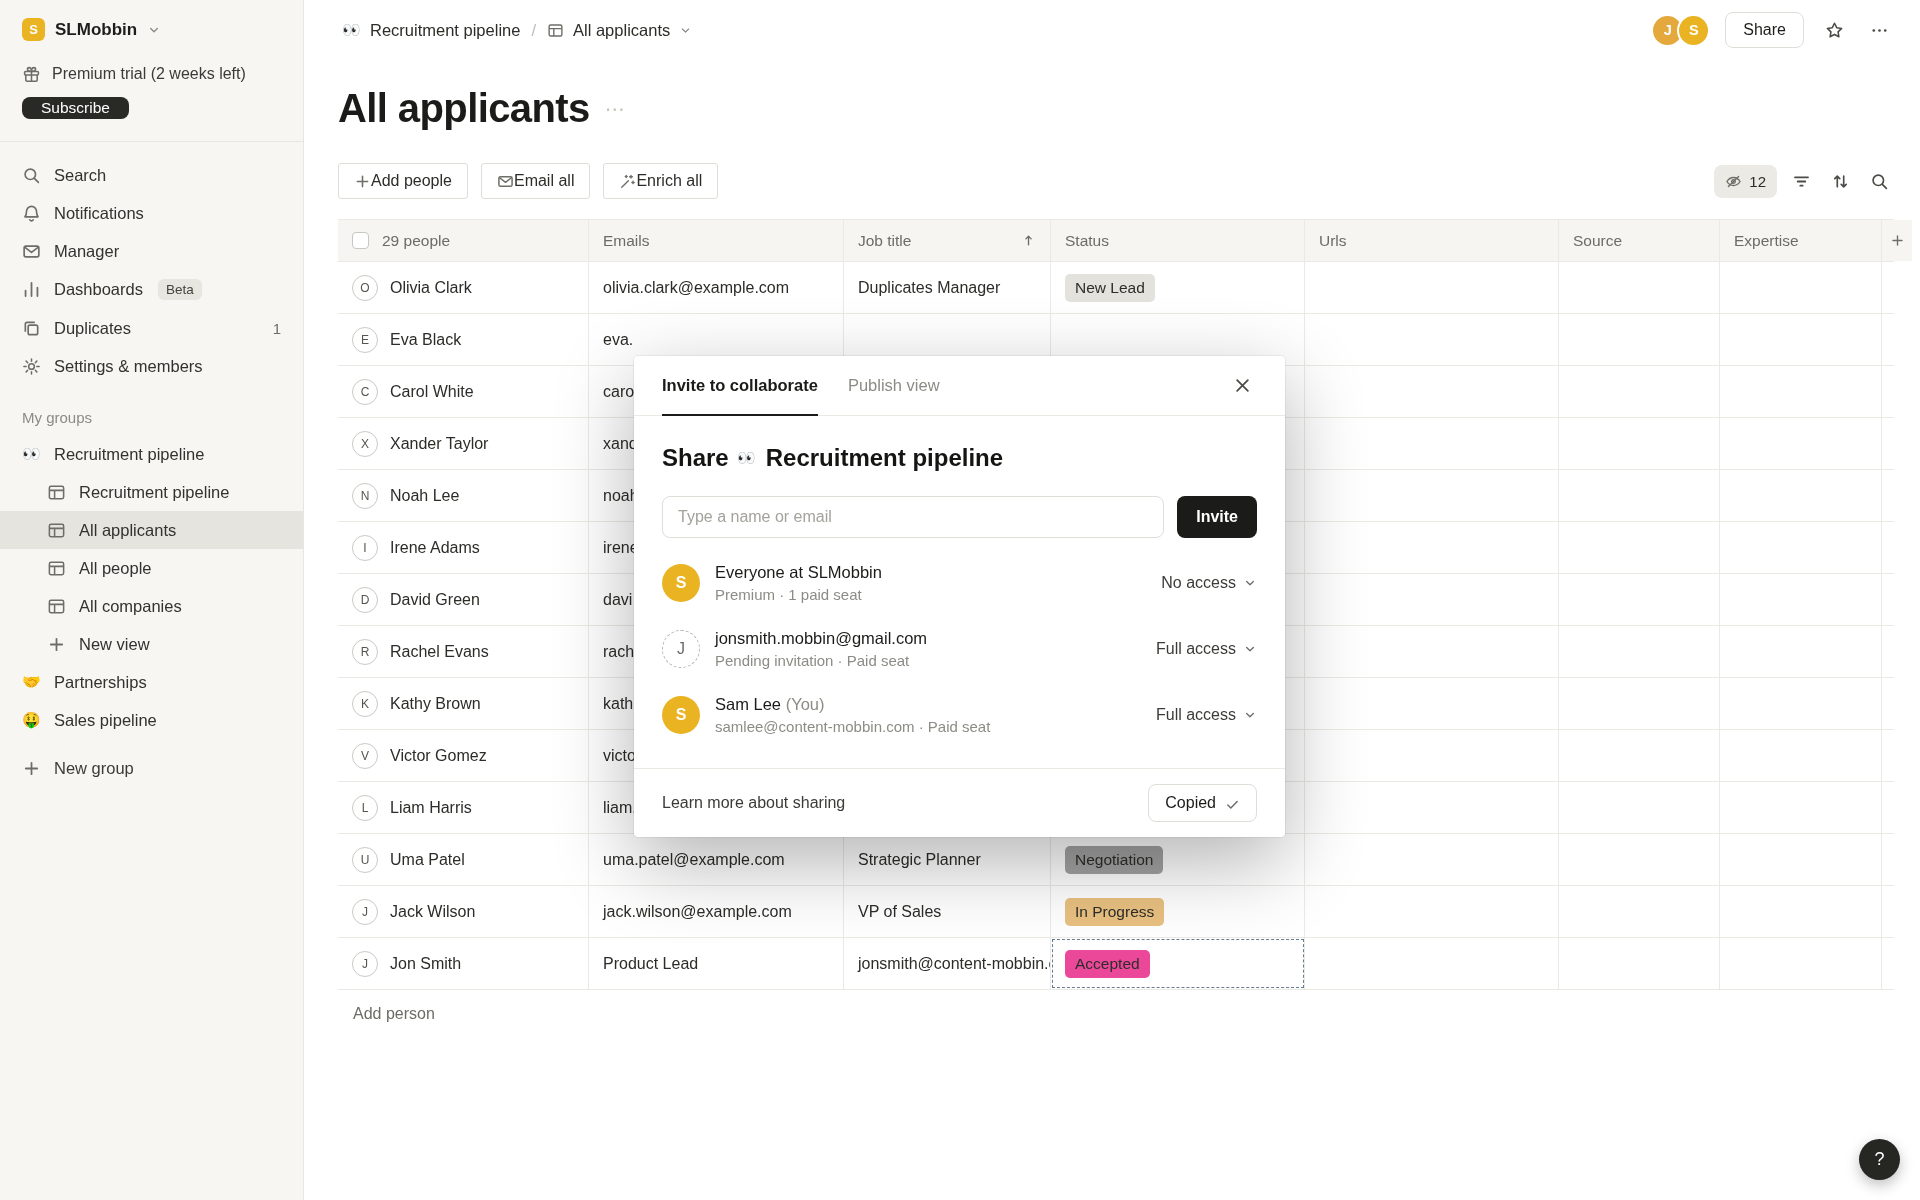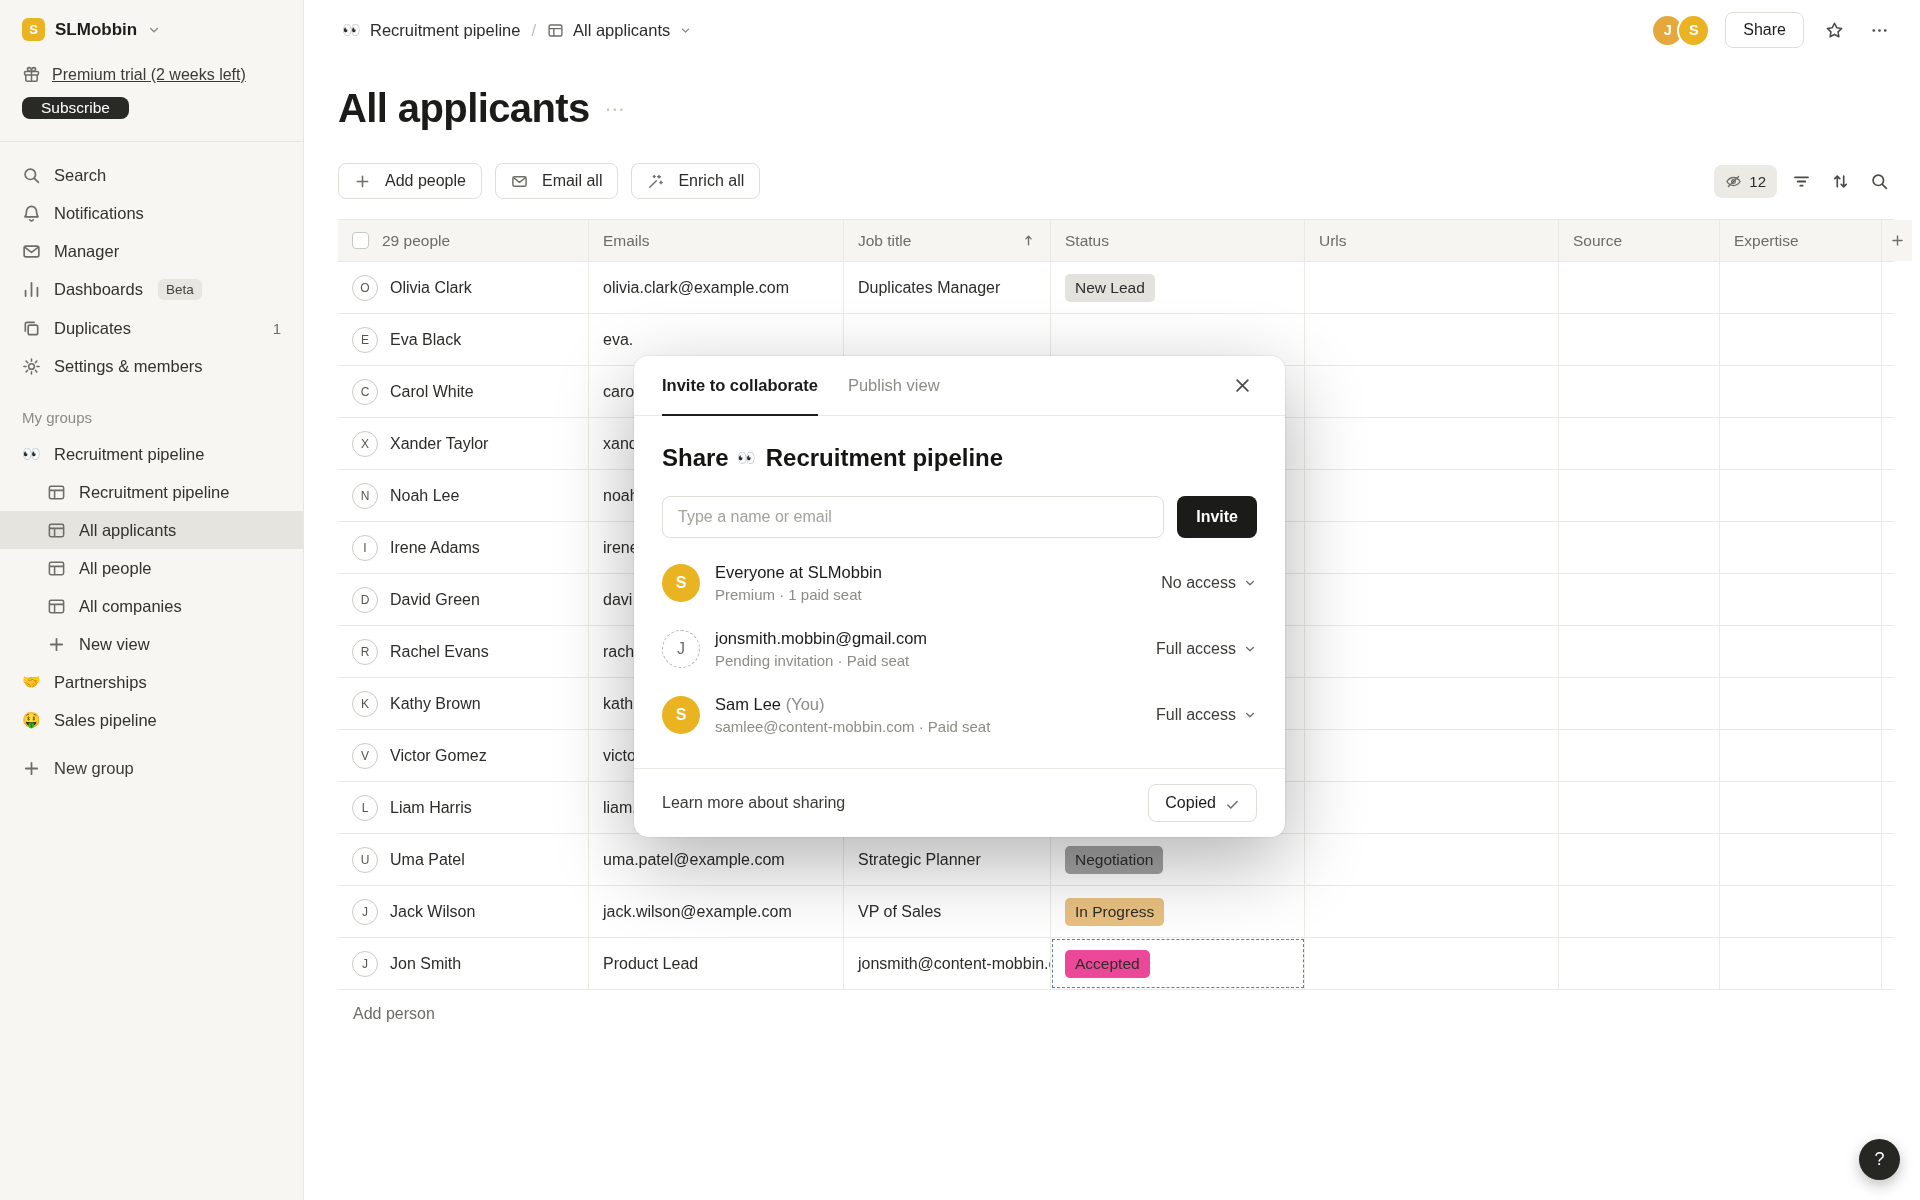--- a/index.html
+++ b/index.html
@@ -10,21 +10,21 @@
   }
   .app { display:flex; width:100%; height:100%; }
 
   
   .sidebar { width:304px; min-width:304px; background:#f7f6f3; border-right:1px solid #e7e6e2; display:flex; flex-direction:column; }
   .ws-row { display:flex; align-items:center; gap:10px; padding:18px 22px 14px; cursor:pointer; }
   .ws-logo { width:23px; height:23px; border-radius:6px; background:#eab322; color:#fff; font-weight:700; font-size:13px; display:flex; align-items:center; justify-content:center; }
   .ws-name { font-weight:600; font-size:17px; color:#1d1d1b; }
   .ws-row .icon { width:14px; height:14px; color:#8a8a84; }
   .trial { padding:10px 22px 22px; border-bottom:1px solid #e7e6e2; }
-  .trial-row { display:flex; align-items:flex-end; gap:11px; font-size:16px; color:#3b3b38; margin-bottom:13px;text-decoration:underline; }
+  .trial-row { display:flex; align-items:flex-start; gap:11px; font-size:16px; color:#3b3b38; margin-bottom:13px; }
   .subscribe { background:#292926; color:#fff; border:none; border-radius:8px; padding:2px 19px; font-size:15.5px; cursor:pointer; font-family:inherit; }
   .side-nav { padding:14px 0 0; }
   .side-item { display:flex; align-items:center; gap:13px; padding:9px 22px; font-size:16.5px; color:#32322f; cursor:pointer; min-height:38px; }
   .side-item.selected { background:#e5e4df; }
   .side-item.indent { padding-left:47px; }
   .icon { width:19px; height:19px; color:#6e6e68; flex:none; display:inline-flex; align-items:center; justify-content:center; }
   .icon svg { width:100%; height:100%; }
   .emoji { width:19px; text-align:center; font-size:15px; flex:none; }
   .beta-badge { background:#e7e6e0; border-radius:6px; padding:3px 8px; font-size:13.5px; color:#43433e; margin-left:2px; }
   .count { margin-left:auto; color:#6e6e68; font-size:15px; }
@@ -47,21 +47,21 @@
   .icon-btn { background:none; border:none; cursor:pointer; color:#4b4b47; width:30px; height:30px; display:flex; align-items:center; justify-content:center; }
   .icon-btn .icon { width:19px; height:19px; color:#4b4b47; }
 
   
   .content { padding:0 26px 0 34px; flex:1; }
   .page-title { display:flex; align-items:center; gap:15px; margin-top:26px; }
   .page-title h1 { font-size:40px; font-weight:600; letter-spacing:-0.6px; color:#1b1b19; }
   .title-dots { color:#c4c3bc; font-size:20px; letter-spacing:2px; cursor:pointer; }
   .toolbar { display:flex; align-items:center; margin-top:32px; }
   .tool-left { display:flex; gap:13px; }
-  .tbtn { display:flex; align-items:center; gap:14px; border:1px solid #deddd7; border-radius:8px; background:#fff; padding:8px 15px; font-size:16px; color:#2c2c29; cursor:pointer; font-family:inherit; }
+  .tbtn { display:flex; align-items:center; gap:0; border:1px solid #deddd7; border-radius:3px; background:#fff; padding:8px 15px; font-size:16px; color:#2c2c29; cursor:pointer; font-family:inherit; }
   .tbtn .icon { width:17px; height:17px; }
   .tool-right { margin-left:auto; display:flex; gap:9px; align-items:center; }
   .pill { background:#eceae5; border-radius:8px; padding:8px 11px; display:flex; gap:7px; align-items:center; font-size:15px; color:#2c2c29; cursor:pointer; }
   .pill .icon { width:17px; height:17px; }
 
   
   .table { margin-top:20px; border-top:1px solid #eae9e4; }
   .trow { display:grid; grid-template-columns:251px 255px 207px 254px 254px 161px 162px 30px; border-bottom:1px solid #eae9e4; }
   .tcell { padding:0 14px; display:flex; align-items:center; border-right:1px solid #eae9e4; font-size:16px; color:#2c2c29; min-height:51px; overflow:hidden; white-space:nowrap; }
   .trow .tcell:last-child { border-right:none; }
@@ -69,21 +69,21 @@
   .sort-arrow { margin-left:auto; width:15px; height:15px; color:#6c6c66; }
   .cb { width:17px; height:17px; border:1.5px solid #c8c7c0; border-radius:4px; margin-right:13px; background:#fff; flex:none; cursor:pointer; }
   .avatar-letter { width:26px; height:26px; border-radius:50%; border:1px solid #cbcac3; color:#55554f; font-size:12px; display:flex; align-items:center; justify-content:center; margin-right:12px; background:#fff; flex:none; }
   .badge { padding:5px 10px; border-radius:5px; font-size:15.5px; color:#2d2d2a;text-align:center; }
   .selected-cell { outline:1.5px dashed #69embedded; outline:1.5px dashed #697d90; outline-offset:-2px; }
   .add-person { color:#6c6c66; font-size:16px; padding:15px 0 0 15px; cursor:pointer; }
   .add-col { justify-content:center; padding:0; color:#8a8a84; }
   .add-col .icon { width:15px; height:15px; }
 
   
-  .modal { position:absolute; left:634px; top:356px; width:651px; background:#fff; border-radius:14px;
+  .modal { position:absolute; left:634px; top:356px; width:651px; background:#fff; border-radius:4px;
     box-shadow:0 25px 80px rgba(0,0,0,.30), 0 0 0 1px rgba(0,0,0,.05); z-index:10; }
   .modal-tabs { display:flex; align-items:center; gap:30px; padding:0 28px; border-bottom:1px solid #eae9e4; height:60px; }
   .mtab { font-size:16.5px; color:#8c8c86; height:100%; display:flex; align-items:center; position:relative; cursor:pointer; }
   .mtab.active { color:#1b1b19; font-weight:600; }
   .mtab.active::after { content:""; position:absolute; left:0; right:0; bottom:-1px; height:2.5px; background:#1b1b19; }
   .modal-close { margin-left:auto; }
   .modal-body { padding:28px 28px 6px; }
   .modal-title { font-size:24px; font-weight:700; color:#151513; display:flex; gap:9px; align-items:center; margin-bottom:24px; }
   .invite-row { display:flex; gap:13px; margin-bottom:12px; }
   .invite-input { flex:1; border:1px solid #deddd7; border-radius:8px; padding:0 15px; height:42px; font-size:16px; font-family:inherit; color:#1b1b19; outline:none; }

